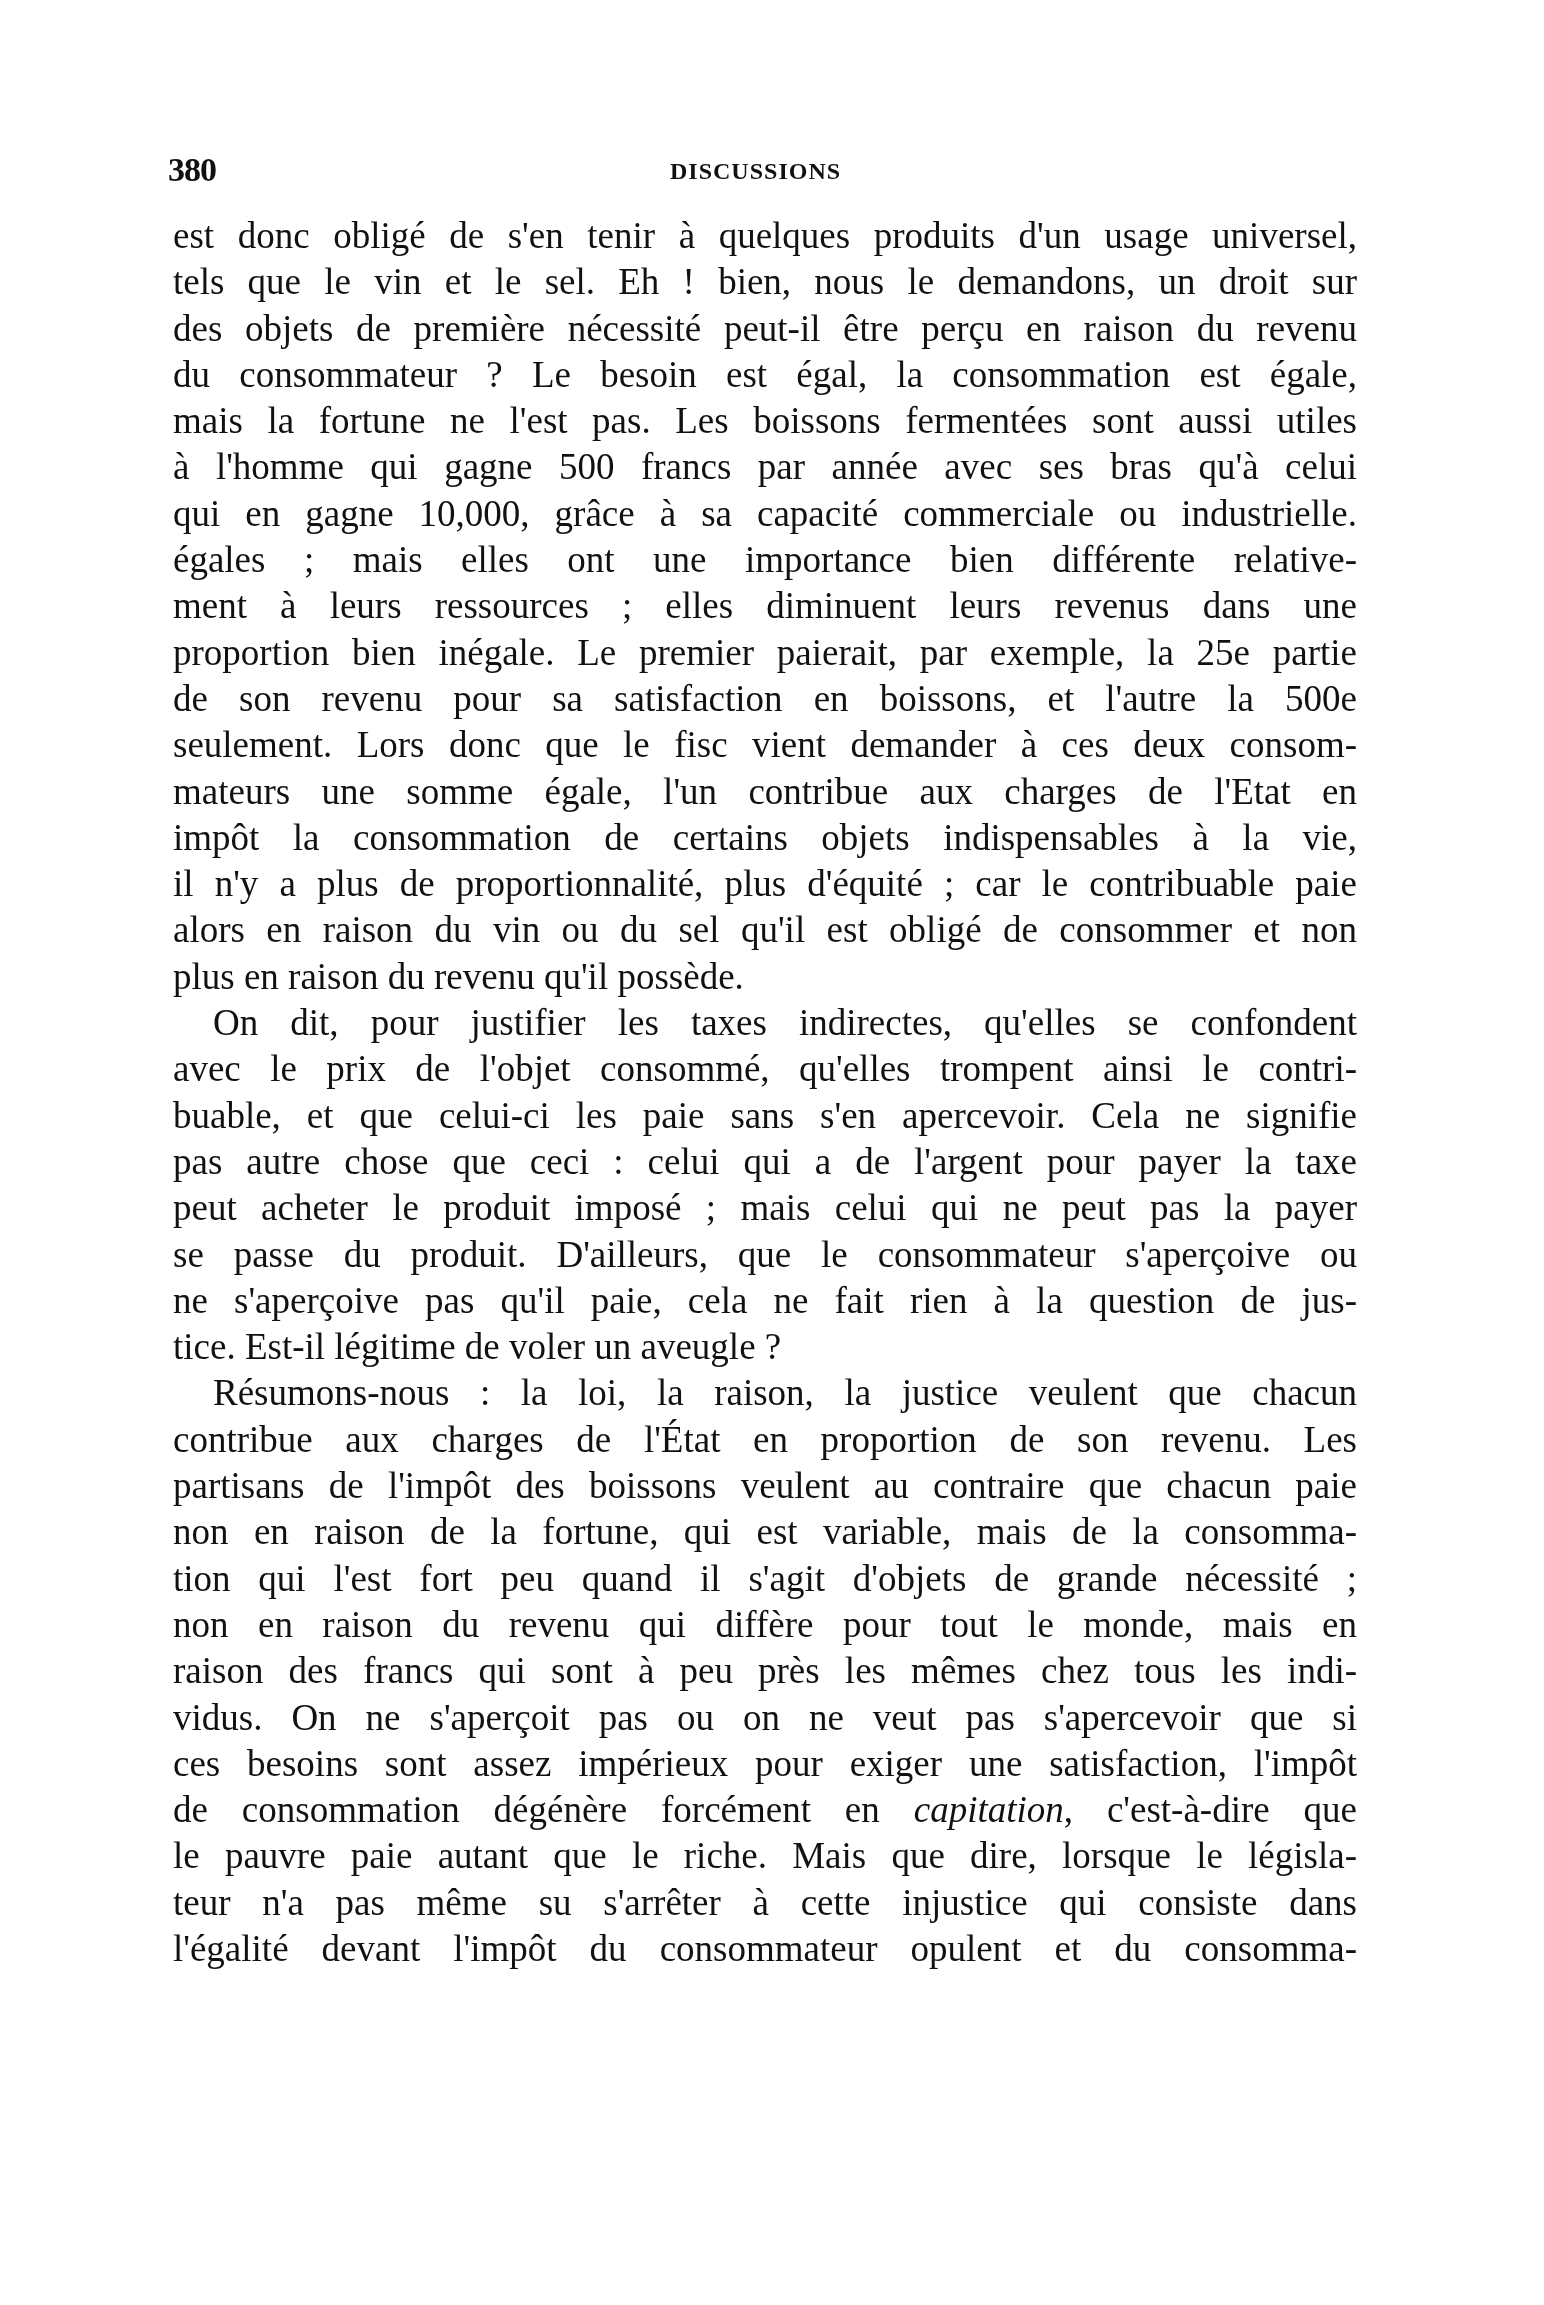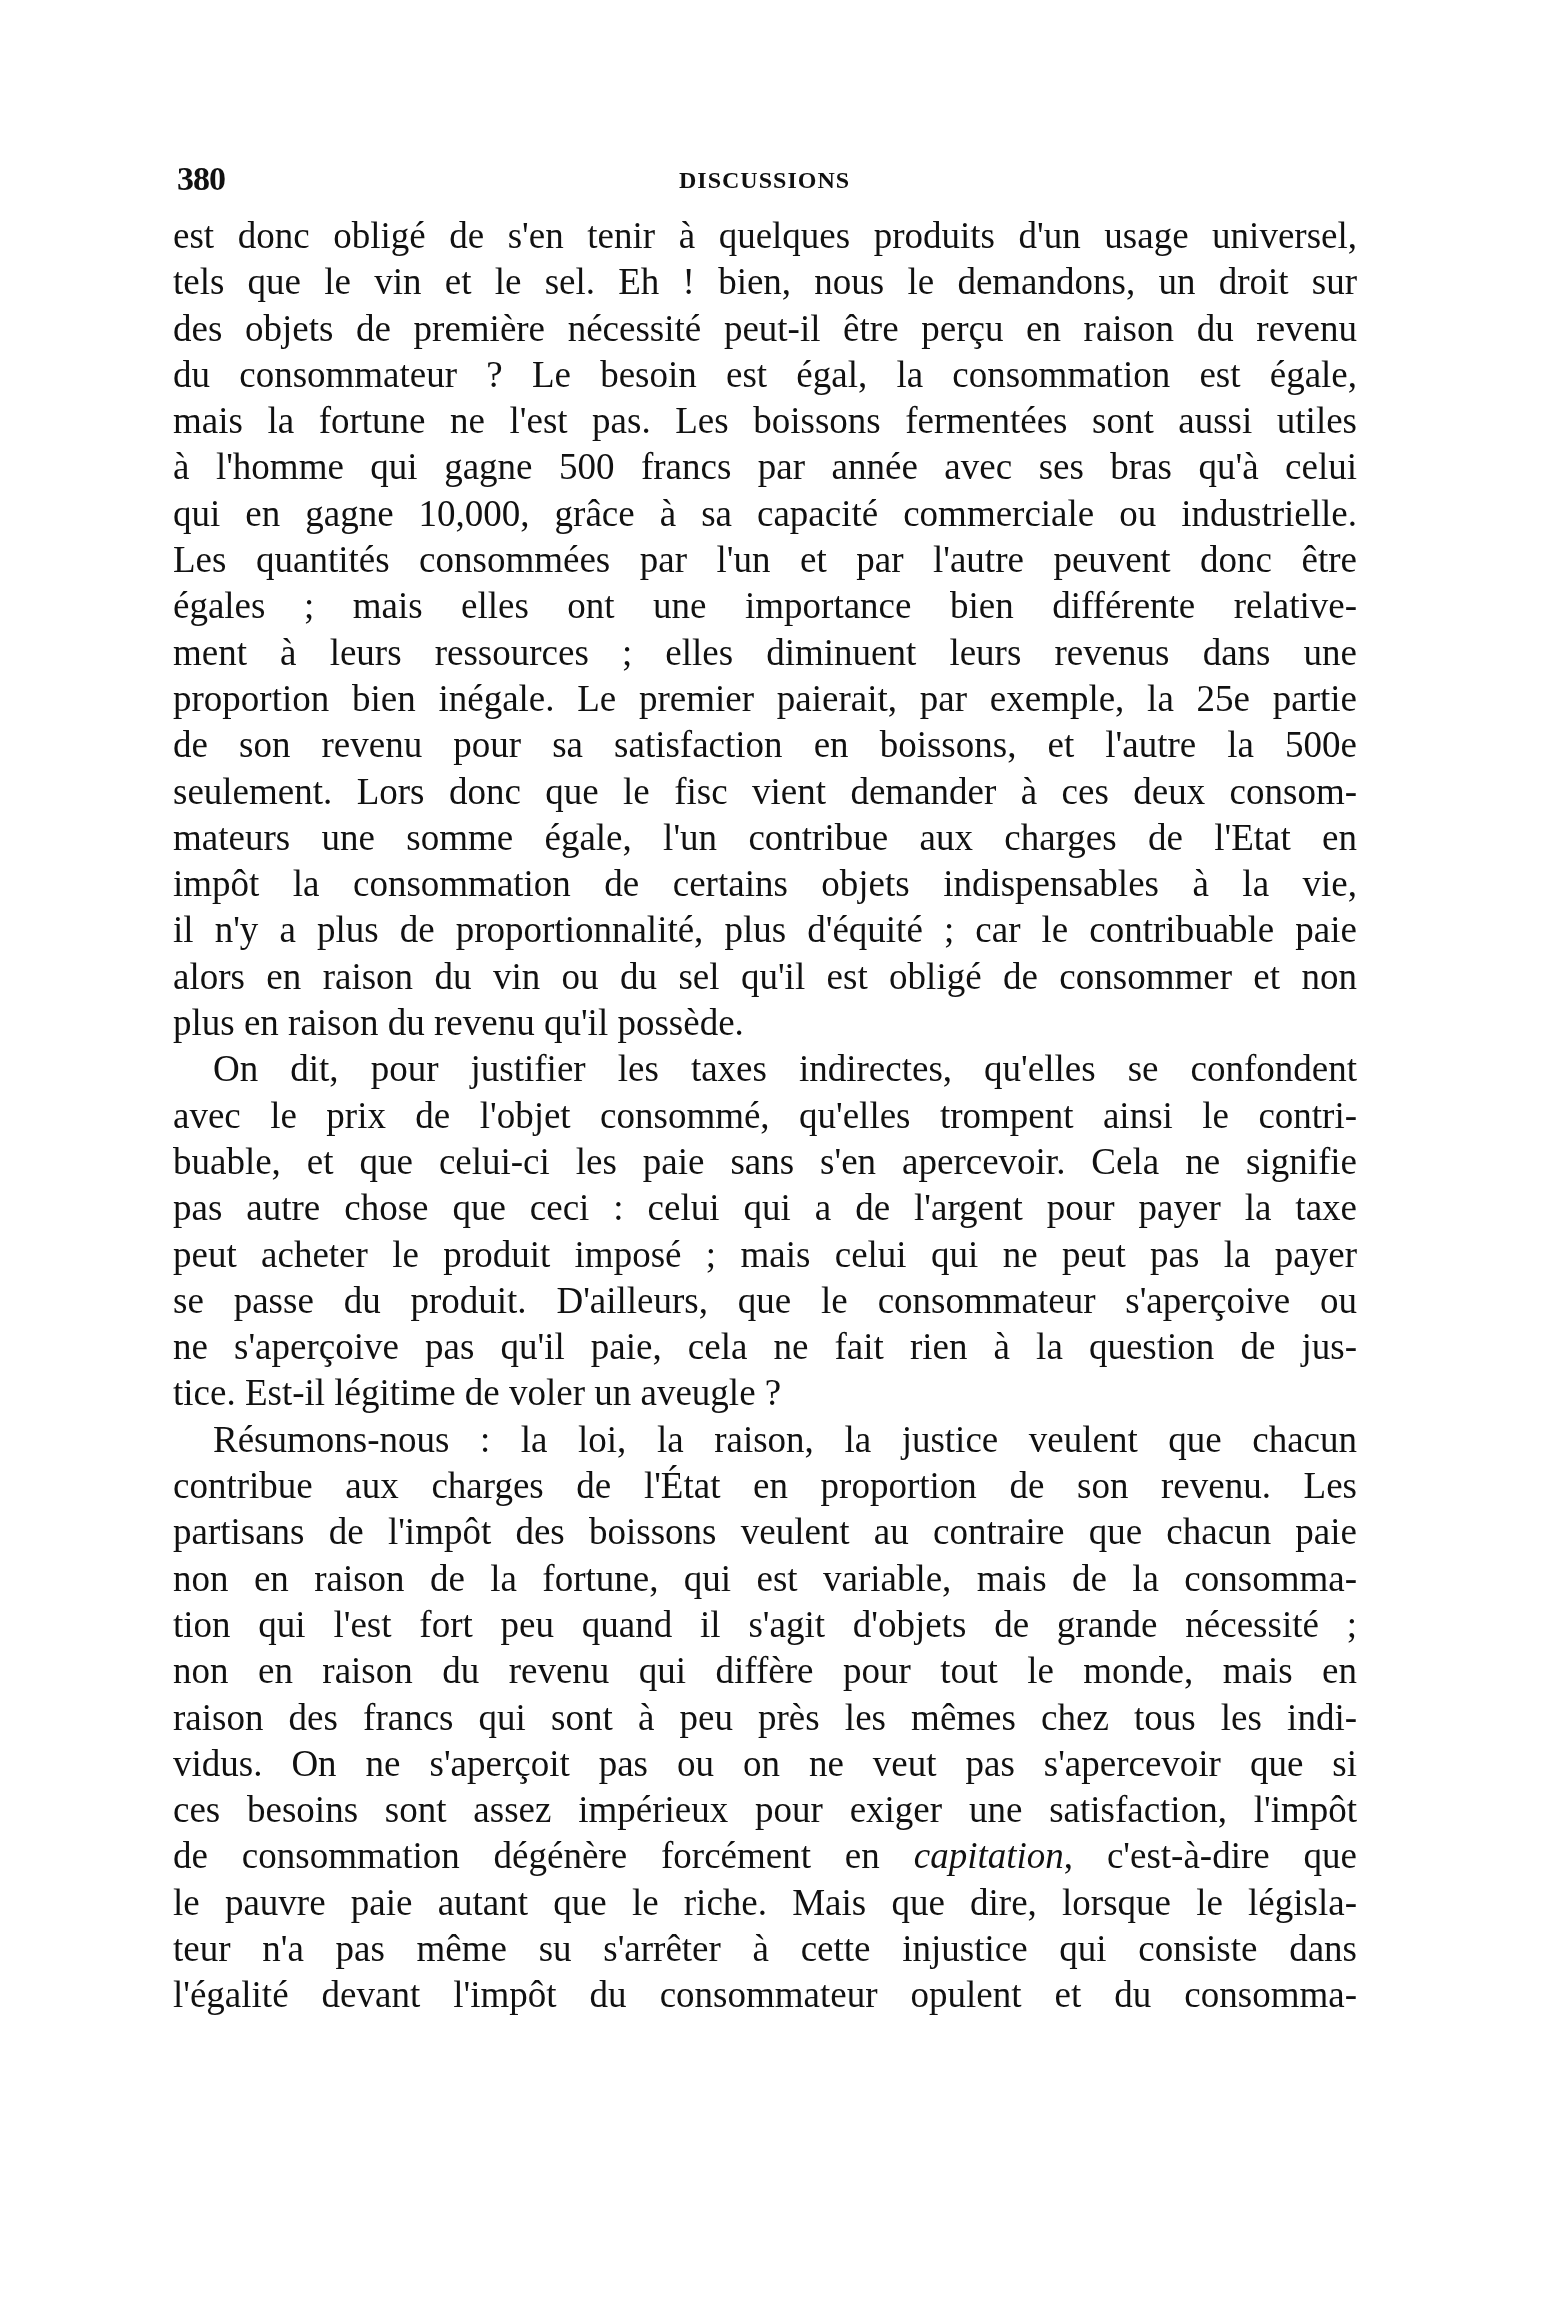--- a/index.html
+++ b/index.html
@@ -17,25 +17,24 @@
   }
   .page {
     position: absolute;
     left: 0; top: 0;
     width: 1544px;
     height: 2305px;
     background: #ffffff;
   }
   .running-head {
     position: absolute;
-    left: 177px;
+    left: 168px;
     top: 150px;
     width: 1184px;
     height: 40px;
-    margin-top: 9px;
   }
   .page-number {
     position: absolute;
     left: 0;
     top: 0;
     font-size: 34px;
     font-weight: bold;
     line-height: 40px;
     letter-spacing: -1px;
   }
@@ -90,21 +89,20 @@
   <div class="body-text">
 
     <div>
       <span class="line">est donc obligé de s'en tenir à quelques produits d'un usage universel,</span>
       <span class="line">tels que le vin et le sel. Eh ! bien, nous le demandons, un droit sur</span>
       <span class="line">des objets de première nécessité peut-il être perçu en raison du revenu</span>
       <span class="line">du consommateur ? Le besoin est égal, la consommation est égale,</span>
       <span class="line">mais la fortune ne l'est pas. Les boissons fermentées sont aussi utiles</span>
       <span class="line">à l'homme qui gagne 500 francs par année avec ses bras qu'à celui</span>
       <span class="line">qui en gagne 10,000, grâce à sa capacité commerciale ou industrielle.</span>
-      <span class="line">Les quantités consommées par l'un et par l'autre peuvent donc être</span>
       <span class="line">égales ; mais elles ont une importance bien différente relative-</span>
       <span class="line">ment à leurs ressources ; elles diminuent leurs revenus dans une</span>
       <span class="line">proportion bien inégale. Le premier paierait, par exemple, la 25e partie</span>
       <span class="line">de son revenu pour sa satisfaction en boissons, et l'autre la 500e</span>
       <span class="line">seulement. Lors donc que le fisc vient demander à ces deux consom-</span>
       <span class="line">mateurs une somme égale, l'un contribue aux charges de l'Etat en</span>
       <span class="line">impôt la consommation de certains objets indispensables à la vie,</span>
       <span class="line">il n'y a plus de proportionnalité, plus d'équité ; car le contribuable paie</span>
       <span class="line">alors en raison du vin ou du sel qu'il est obligé de consommer et non</span>
       <span class="line last">plus en raison du revenu qu'il possède.</span>

